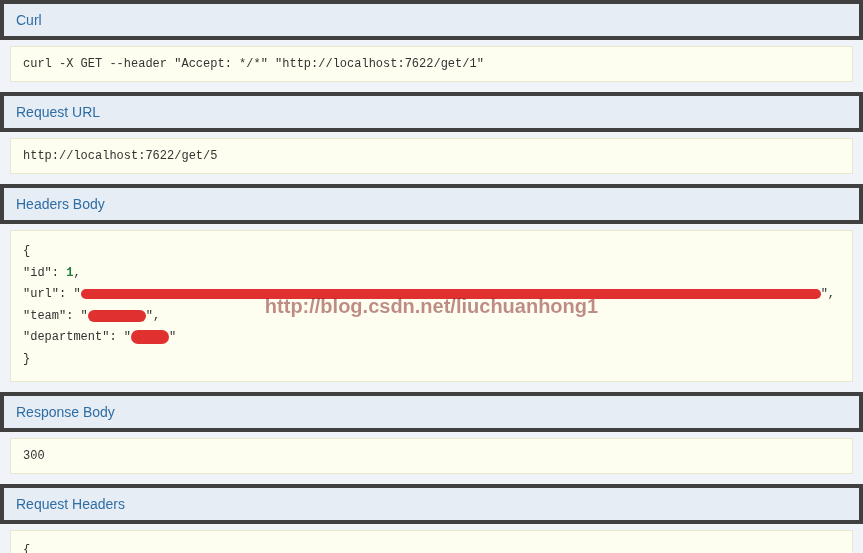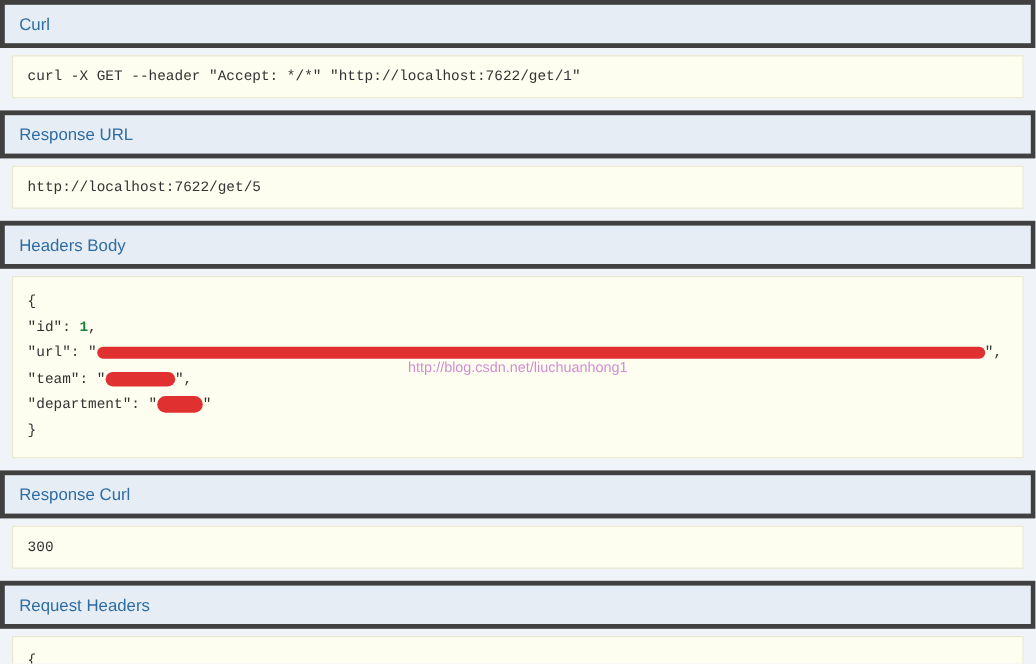--- a/index.html
+++ b/index.html
@@ -62,38 +62,39 @@
       vertical-align: middle;
     }
     .redact-url { width: 740px; height: 10px; border-radius: 5px; }
     .redact-team { width: 58px; height: 12px; border-radius: 6px; }
     .redact-dept { width: 38px; height: 14px; border-radius: 7px; }
     .watermark {
       position: absolute;
       top: 50%;
       left: 50%;
       transform: translate(-50%, -50%);
-      color: #a21caf;
-      font-size: 12px;
+      color: #7f1d1d;
+      font-size: 20px;
       font-family: Arial, sans-serif;
       pointer-events: none;
       opacity: 0.5;
       white-space: nowrap;
+      font-weight: bold;
     }
     .headers-block {
       line-height: 1.5;
     }
   </style>
 </head>
 <body>
 
 <div class="section-header">Curl</div>
 <div class="code-block">curl -X GET --header "Accept: */*" "http://localhost:7622/get/1"</div>
 
-<div class="section-header">Response URL</div>
+<div class="section-header">Request URL</div>
 <div class="code-block">http://localhost:7622/get/5</div>
 
 <div class="section-header">Headers Body</div>
 <div class="response-body-block">
   <div class="watermark">http://blog.csdn.net/liuchuanhong1</div>
   <div class="json-content">
     <div>{</div>
     <div>
       <span class="json-key">  "id": </span><span class="json-number">1</span><span>,</span>
     </div>
@@ -103,21 +104,21 @@
     <div>
       <span class="json-key">  "team": </span><span>"</span><span class="redacted redact-team"></span><span>"</span><span>,</span>
     </div>
     <div>
       <span class="json-key">  "department": </span><span>"</span><span class="redacted redact-dept"></span><span>"</span>
     </div>
     <div>}</div>
   </div>
 </div>
 
-<div class="section-header">Response Curl</div>
+<div class="section-header">Response Body</div>
 <div class="code-block">300</div>
 
 <div class="section-header">Request Headers</div>
 <div class="code-block headers-block">{
   "content-type": "application/json;charset=UTF-8",
   "transfer-encoding": "chunked",
   "date": "Tue, 28 Feb 2017 06:40:31 GMT"
 }</div>
 
 </body></html>

